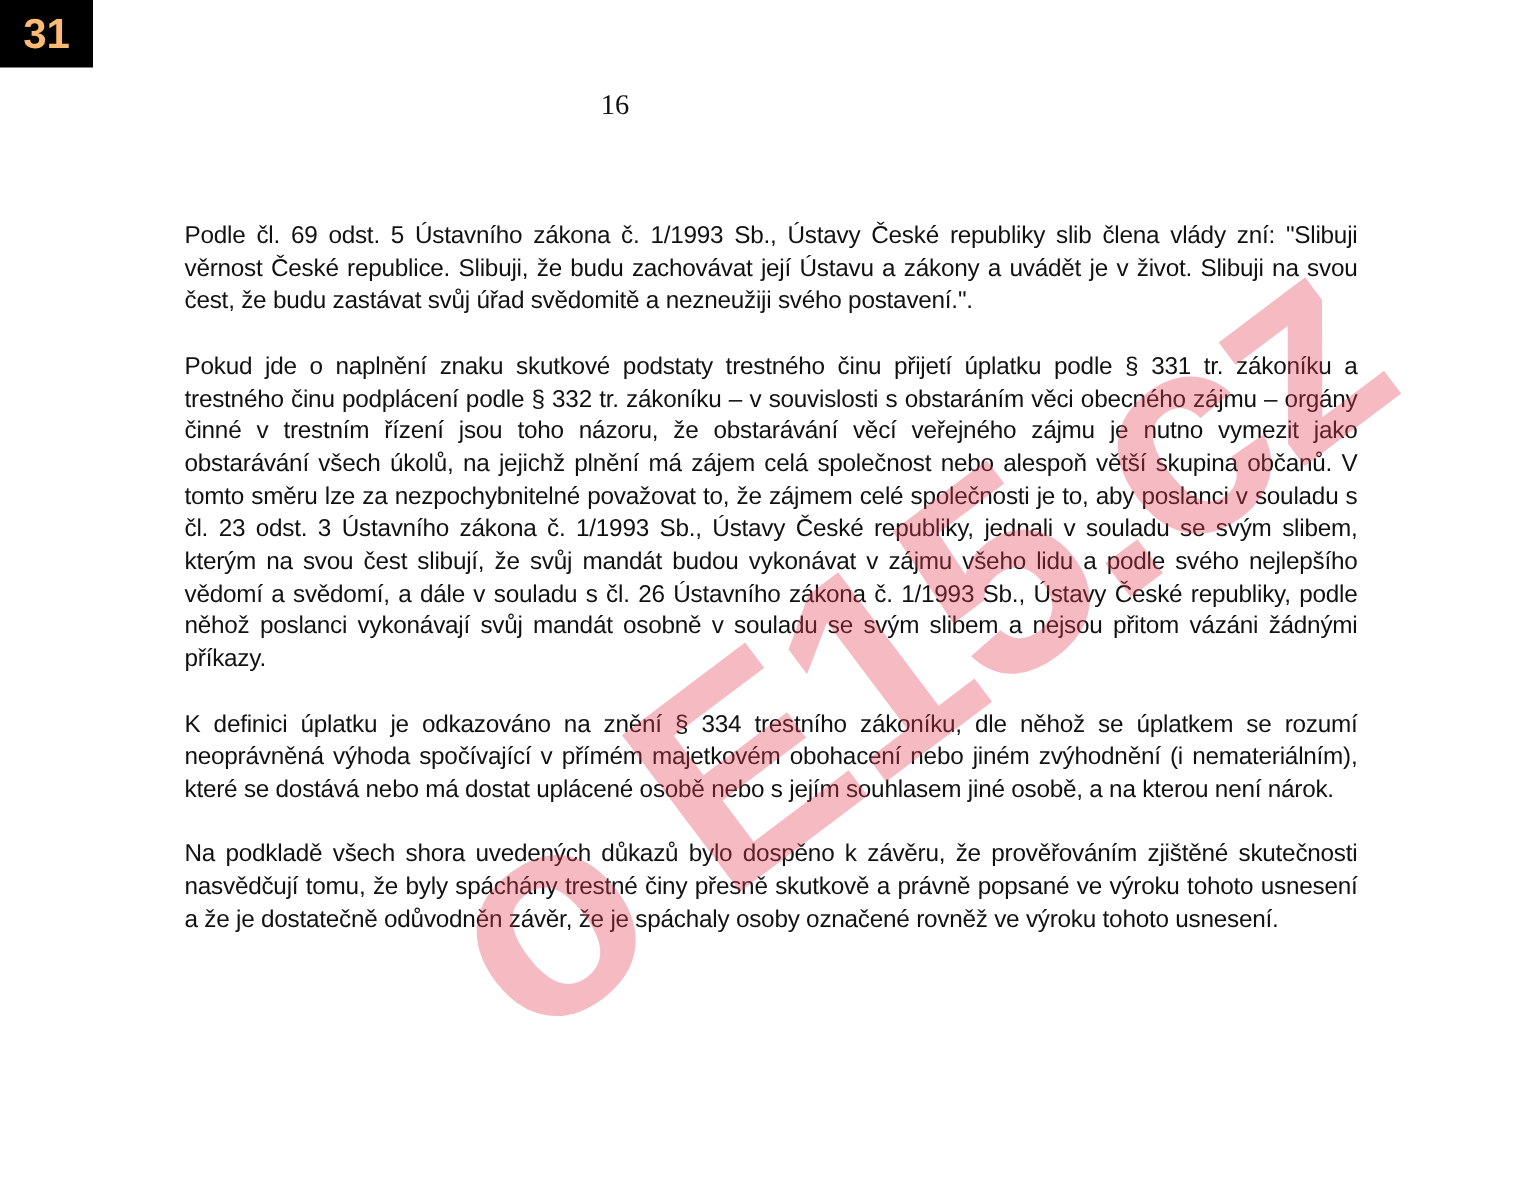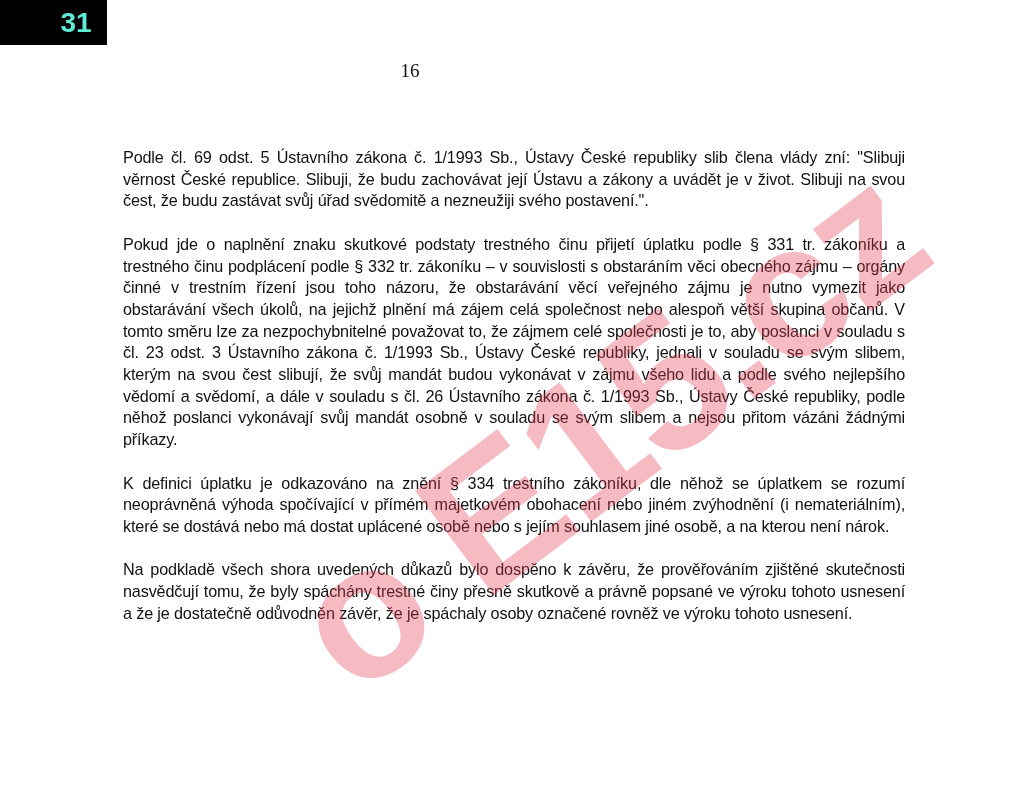--- a/index.html
+++ b/index.html
@@ -15,27 +15,26 @@
     font-family: "Liberation Sans", sans-serif;
     color: #111111;
   }
   .badge {
     position: absolute;
     left: 0;
     top: 0;
     width: 62px;
     height: 45px;
     background: #000000;
-    color: #5eead4;
+    color: #fdba74;
     font-family: "Liberation Sans", sans-serif;
     font-weight: bold;
     font-size: 28px;
     line-height: 45px;
     text-align: center;
-    padding-left: 45px;
   }
   .page-number {
     position: absolute;
     left: 0;
     width: 820px;
     top: 60px;
     text-align: center;
     font-family: "Liberation Serif", serif;
     font-size: 19px;
     color: #111;

